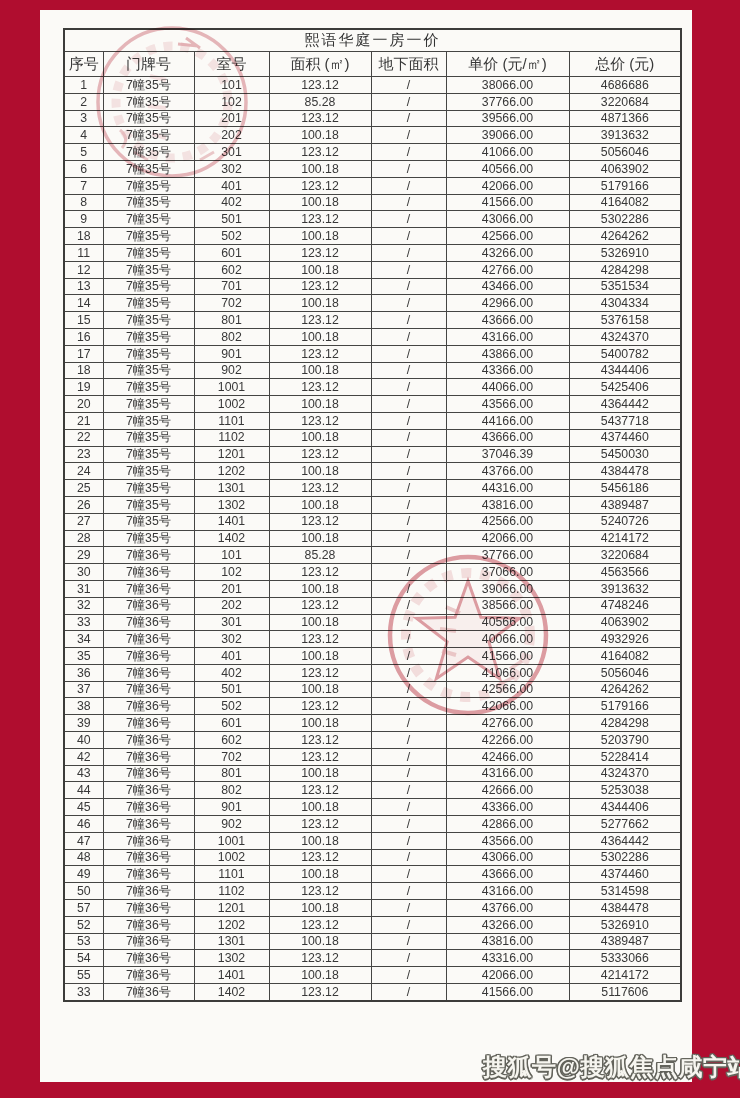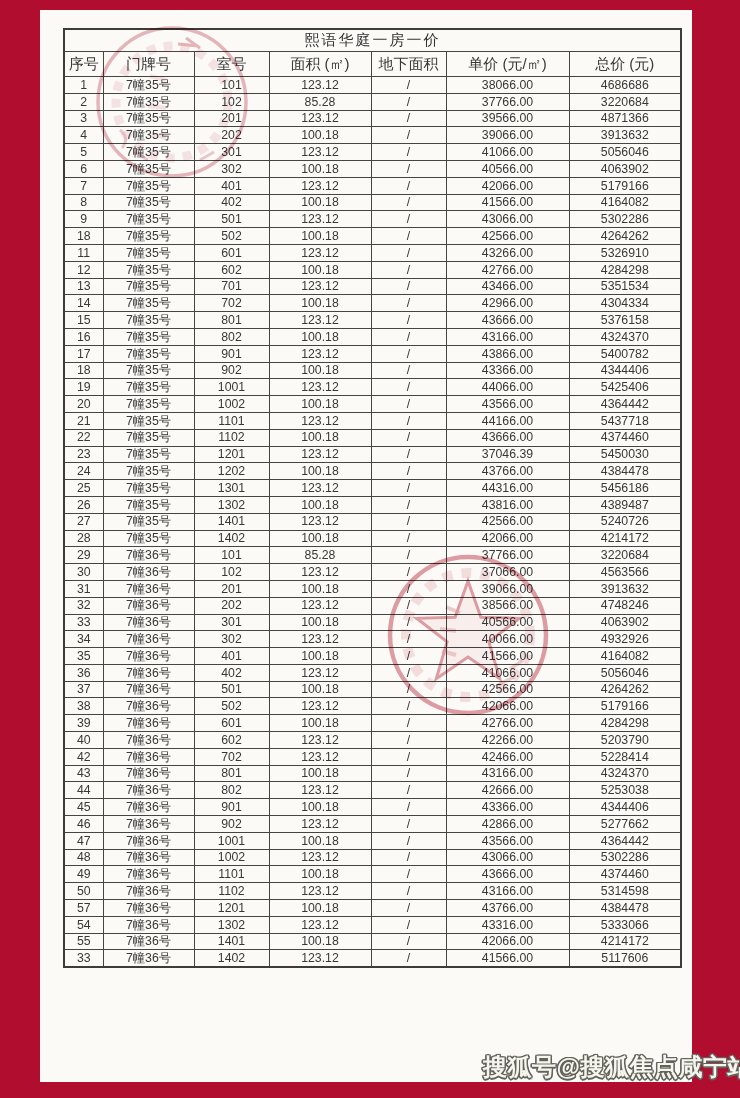--- a/index.html
+++ b/index.html
@@ -511,20 +511,38 @@
         <tr>
           <td>57</td>
           <td>7幢36号</td>
           <td>1201</td>
           <td>100.18</td>
           <td>/</td>
           <td>43766.00</td>
           <td>4384478</td>
         </tr>
         <tr>
+          <td>52</td>
+          <td>7幢36号</td>
+          <td>1202</td>
+          <td>123.12</td>
+          <td>/</td>
+          <td>43266.00</td>
+          <td>5326910</td>
+        </tr>
+        <tr>
+          <td>53</td>
+          <td>7幢36号</td>
+          <td>1301</td>
+          <td>100.18</td>
+          <td>/</td>
+          <td>43816.00</td>
+          <td>4389487</td>
+        </tr>
+        <tr>
           <td>54</td>
           <td>7幢36号</td>
           <td>1302</td>
           <td>123.12</td>
           <td>/</td>
           <td>43316.00</td>
           <td>5333066</td>
         </tr>
         <tr>
           <td>55</td>

